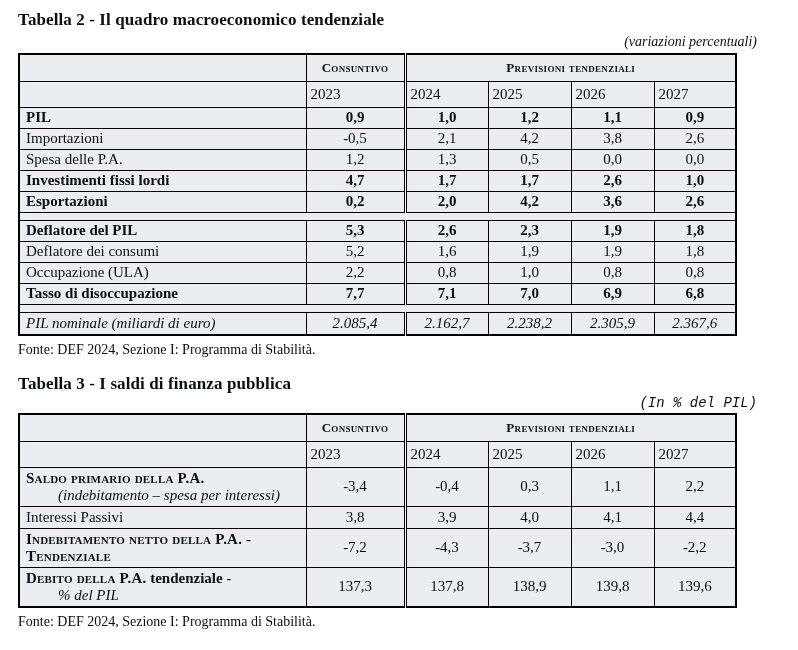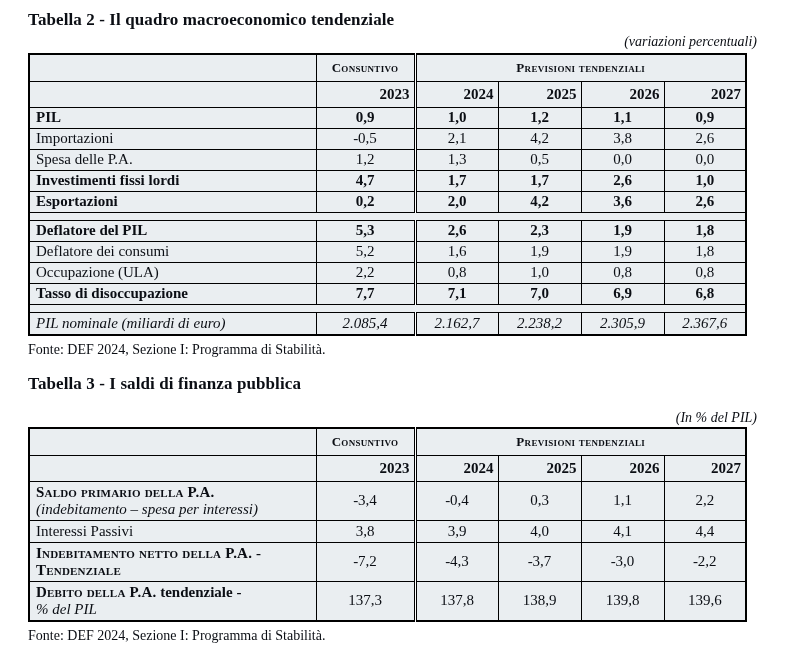--- a/index.html
+++ b/index.html
@@ -5,21 +5,21 @@
   * { margin: 0; padding: 0; box-sizing: border-box; }
   html, body { background: #ffffff; }
   body {
     width: 798px; height: 650px;
     font-family: "Liberation Serif", "DejaVu Serif", serif;
     color: #0b0e14;
     overflow: hidden;
   }
   .doc {
     width: 798px; height: 650px;
-    padding: 10px 41px 0 28px;
+    padding: 10px 41px 0 18px;
   }
   .t-title {
     font-size: 17px; font-weight: bold; line-height: 20px;
     letter-spacing: 0.1px;
   }
   .t-note {
     font-size: 14px; font-style: italic; text-align: right;
     line-height: 15px; margin-top: 4px;
   }
   table {
@@ -31,42 +31,42 @@
     border: 1px solid #000;
     background: #eaeef1;
     font-size: 15px;
     vertical-align: middle;
     padding: 0 4px;
     overflow: hidden;
   }
   td.dbl { border-left: 3px double #000; }
   
   tr.h-top td { height: 27px; text-align: center; }
-  tr.h-years td { height: 26px; text-align: right; font-weight: bold; margin-left: 16px; }
+  tr.h-years td { height: 26px; text-align: left; font-weight: normal; margin-left: 16px; }
   .sc-head {
     font-variant: small-caps; font-weight: bold; font-size: 13px;
     letter-spacing: 0.3px;
   }
   
   td.lbl { text-align: left; padding-left: 6px; height: 21px; }
   td.val { text-align: center; height: 21px; }
   tr.spacer td { height: 8px; padding: 0; }
   .bold { font-weight: bold; }
   .italic { font-style: italic; }
   tr.nominale td { height: 23px; }
   .fonte { font-size: 14px; line-height: 17px; margin-top: 5px; }
   .mt-t3 { margin-top: 16px; }
-  .note3 { margin-top: 16px; }
+  .note3 { margin-top: 2px; font-family: Liberation Mono, monospace; }
   table.t3 { margin-top: 2px; }
   
   .t3 td.lbl { line-height: 17px; padding-top: 2px; padding-bottom: 2px; }
   .t3 tr.tall td { height: 38px; }
   .t3 tr.short td { height: 22px; }
   .sc { font-variant: small-caps; font-weight: bold; letter-spacing: 0.2px; margin-top: 48px; }
-  .i { font-style: italic; }
+  .i { font-style: italic; margin-left: 32px; }
   .b { font-weight: bold; }
 </style>
 </head>
 <body>
 
 <div class="doc">
 
   <div class="t-title">Tabella 2 - Il quadro macroeconomico tendenziale</div>
   <div class="t-note">(variazioni percentuali)</div>
 

